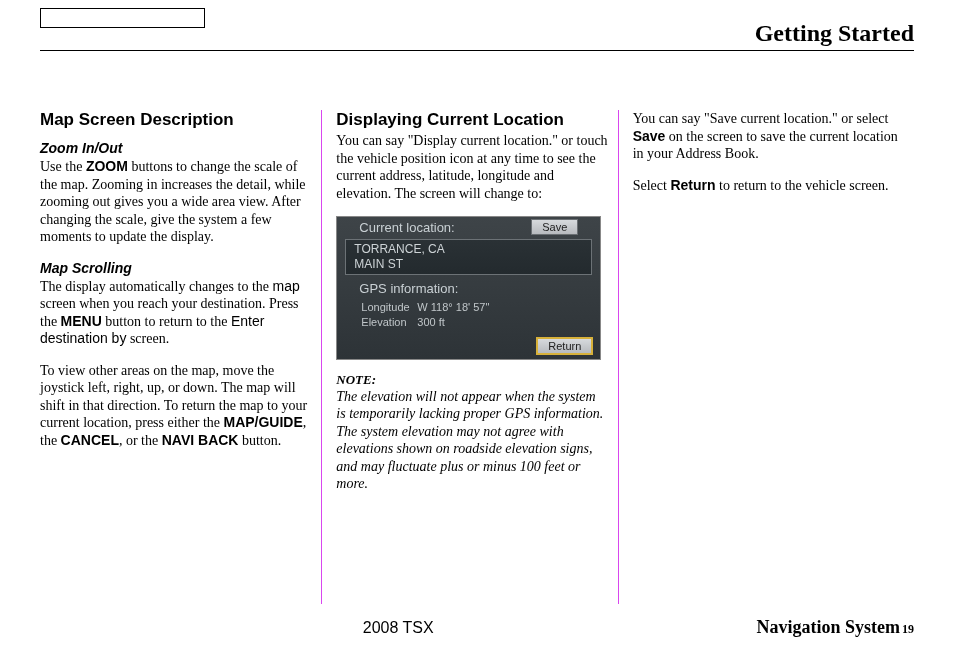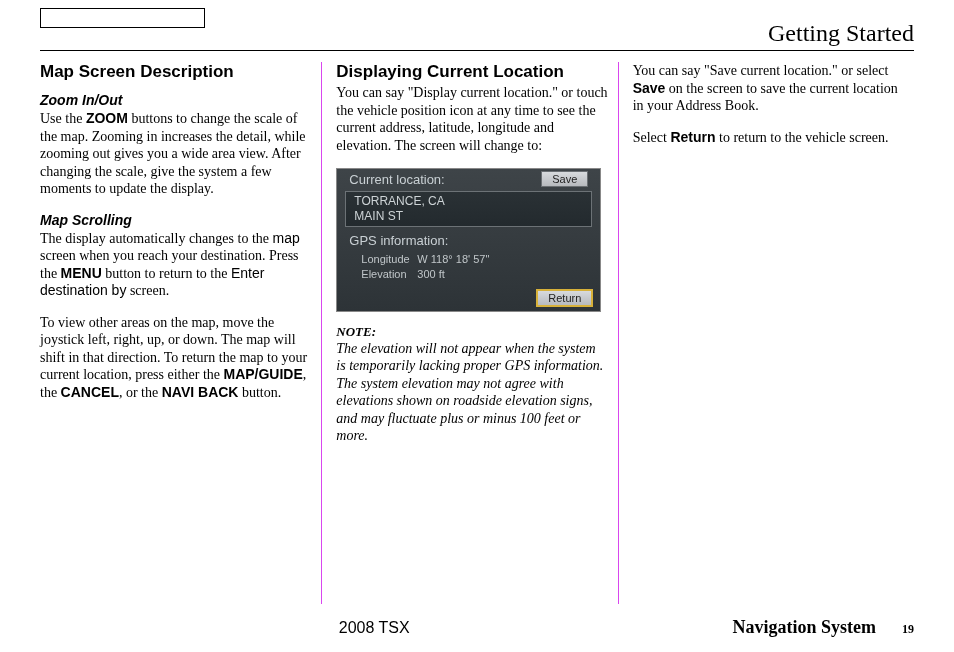--- a/index.html
+++ b/index.html
@@ -18,21 +18,21 @@
     left: 40px;
     width: 165px;
     height: 20px;
     border: 1.5px solid #000;
   }
   .header {
     position: absolute;
     top: 20px;
     right: 40px;
     font-size: 24px;
-    font-weight: normal;
+    font-weight: bold;
   }
   .hr {
     position: absolute;
     top: 50px;
     left: 40px;
     right: 40px;
     border-top: 1px solid #000;
   }
   .columns {
     position: absolute;
@@ -40,38 +40,39 @@
     left: 40px;
     right: 40px;
     bottom: 48px;
     display: flex;
     gap: 0;
   }
   .col {
     flex: 1;
     padding: 0 10px 0 0;
     position: relative;
+    margin-top: 48px;
   }
   .col + .col { padding-left: 14px; border-left: 1px solid #d946ef; }
   .col1 h2 { font-family: Arial, Helvetica, sans-serif; font-size: 17px; font-weight: bold; margin-bottom: 10px; }
   .subh { font-family: Arial, Helvetica, sans-serif; font-size: 14px; font-weight: bold; font-style: italic; margin-bottom: 2px; }
   p { font-size: 14px; line-height: 1.25; margin-bottom: 14px; }
   .b { font-weight: bold; }
   .sans { font-family: Arial, Helvetica, sans-serif; }
   .col2 h2 { font-family: Arial, Helvetica, sans-serif; font-size: 17px; font-weight: bold; margin-bottom: 2px; }
   .note-h { font-style: italic; font-weight: bold; font-size: 13px; }
   .note-body { font-style: italic; font-size: 14px; line-height: 1.25; }
   .screenshot {
     width: 265px;
     background: linear-gradient(#3e4448, #2d3337);
     border: 1px solid #888;
     font-family: Arial, Helvetica, sans-serif;
     margin-bottom: 12px;
   }
-  .ss-row { display: flex; align-items: center; padding: 2px 12px; }
+  .ss-row { display: flex; align-items: center; padding: 2px 22px; }
   .ss-label { color: #c9d0d4; font-size: 13px; flex: 1; }
   .ss-btn { background: linear-gradient(#d7dadd, #b7babe); color: #222; font-size: 11px; padding: 1px 10px; border: 1px solid #6a6f73; }
   .ss-btn.sel { outline: 2px solid #d7b13a; outline-offset: -1px; }
   .ss-box {
     margin: 2px 8px 4px 8px;
     background: linear-gradient(#2a3135, #232a2e);
     border: 1px solid #6c7276;
     padding: 2px 8px;
     color: #cdd3d6;
     font-size: 12px;
@@ -81,21 +82,20 @@
   .ss-info-row { display: flex; color: #c0c6c9; font-size: 11px; line-height: 1.4; }
   .ss-info-row .k { width: 70px; padding-left: 14px; }
   .ss-return { display: flex; justify-content: flex-end; padding: 3px 8px 5px 8px; }
   .footer {
     position: absolute;
     bottom: 14px;
     left: 40px;
     right: 40px;
     display: flex;
     align-items: baseline;
-    gap: 24px;
   }
   .footer .model { flex: 1; text-align: center; font-family: Arial, Helvetica, sans-serif; font-size: 16px; }
   .footer .sys { font-size: 18px; font-weight: bold; margin-right: 2px; }
   .footer .pg { font-size: 12px; font-weight: bold; }
 </style>
 </head>
 <body>
 
 <div class="top-box"></div>
 <div class="header">Getting Started</div>

